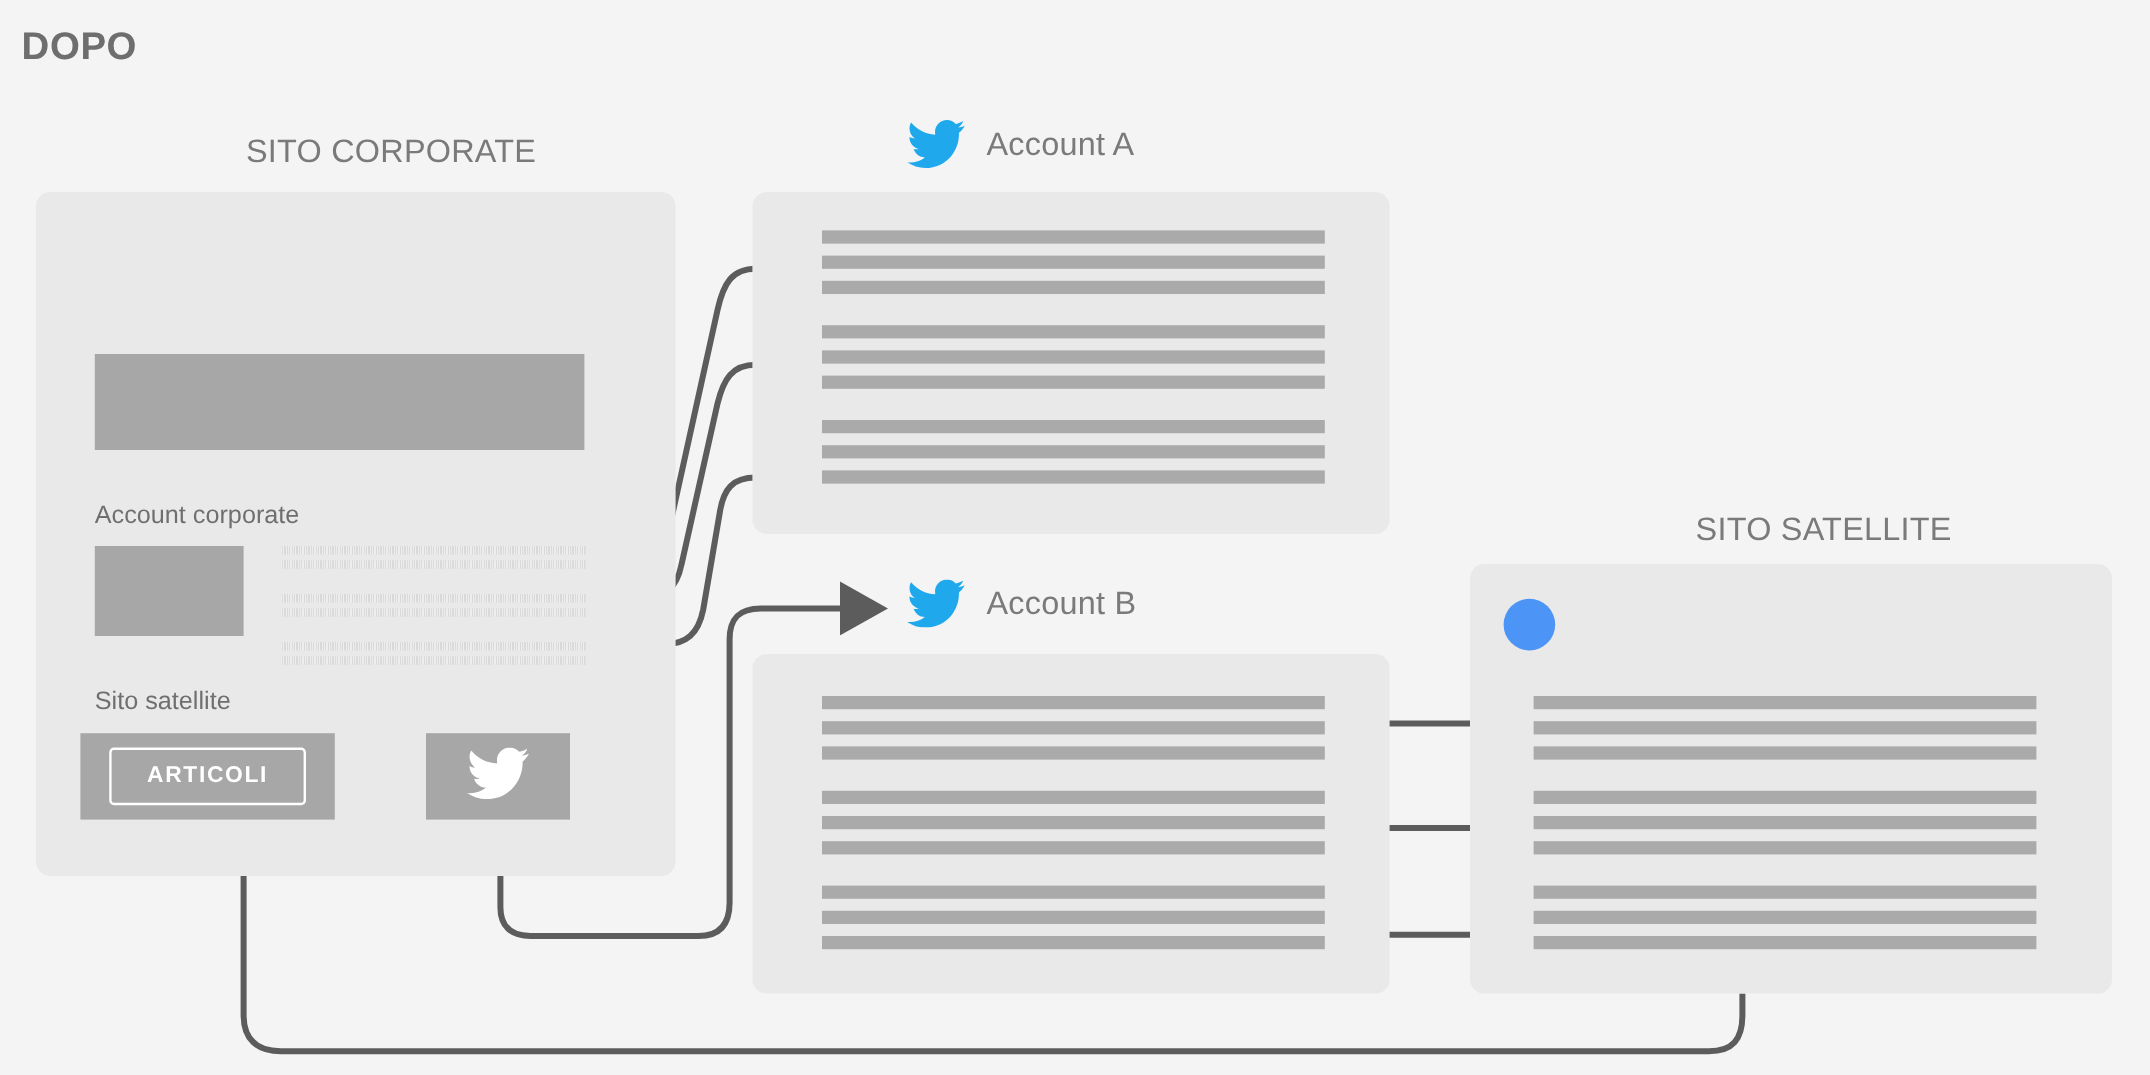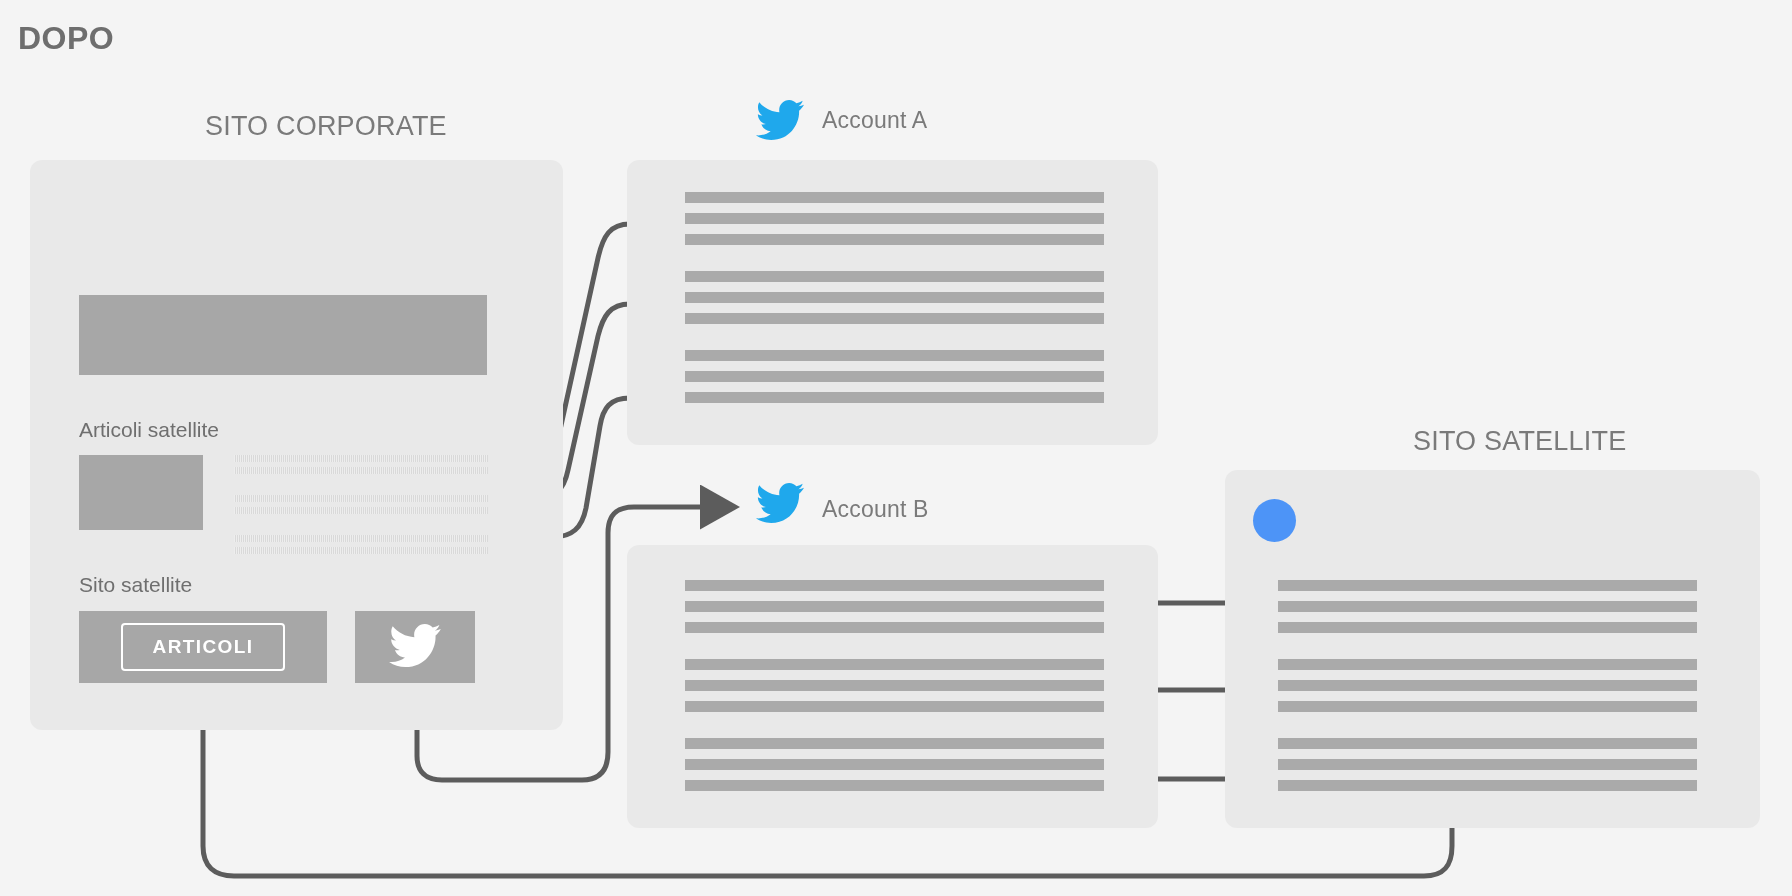--- a/index.html
+++ b/index.html
@@ -43,23 +43,23 @@
   #label-satellite { left: 1389px; top: 426px; }
 
   
   .account-head {
     position: absolute;
     display: flex;
     align-items: center;
     gap: 18px;
   }
   #account-a-head { left: 756px; top: 100px; }
-  #account-b-head { left: 756px; top: 483px; align-items: flex-end; }
+  #account-b-head { left: 756px; top: 483px; }
   .account-name {
-    font-size: 23px;
+    font-size: 27px;
     color: #7a7a7a;
     white-space: nowrap;
     letter-spacing: 0.2px;
   }
   .tw-icon { display: block; }
 
   
   .card {
     position: absolute;
     background: #e9e9e9;
@@ -98,21 +98,21 @@
   .corp-line.gap { margin-bottom: 21px; }
 
   
   .corp-tile {
     position: absolute;
     background: #a7a7a7;
     display: flex;
     align-items: center;
     justify-content: center;
   }
-  #corp-tile-articoli { left: 79px;  top: 611px; width: 248px; height: 72px; }
+  #corp-tile-articoli { left: 67px;  top: 611px; width: 212px; height: 72px; }
   #corp-tile-twitter  { left: 355px; top: 611px; width: 120px; height: 72px; }
   .articoli-btn {
     border: 2px solid #ffffff;
     border-radius: 4px;
     color: #ffffff;
     font-size: 19px;
     font-weight: bold;
     letter-spacing: 1.4px;
     padding: 11px 30px;
   }
@@ -214,21 +214,21 @@
     <span class="account-name">Account B</span>
   </div>
 
   <div class="card" id="card-corporate"></div>
   <div class="card" id="card-account-a"></div>
   <div class="card" id="card-account-b"></div>
   <div class="card" id="card-satellite"></div>
 
   <div class="hero-block" id="corp-hero"></div>
 
-  <div class="sub-heading" id="corp-sub-articoli">Articoli satellite</div>
+  <div class="sub-heading" id="corp-sub-articoli">Account corporate</div>
 
   <div class="hero-block" id="corp-thumb"></div>
 
   <div class="corp-lines">
     <div class="corp-line"></div>
     <div class="corp-line gap"></div>
     <div class="corp-line"></div>
     <div class="corp-line gap"></div>
     <div class="corp-line"></div>
     <div class="corp-line"></div>

